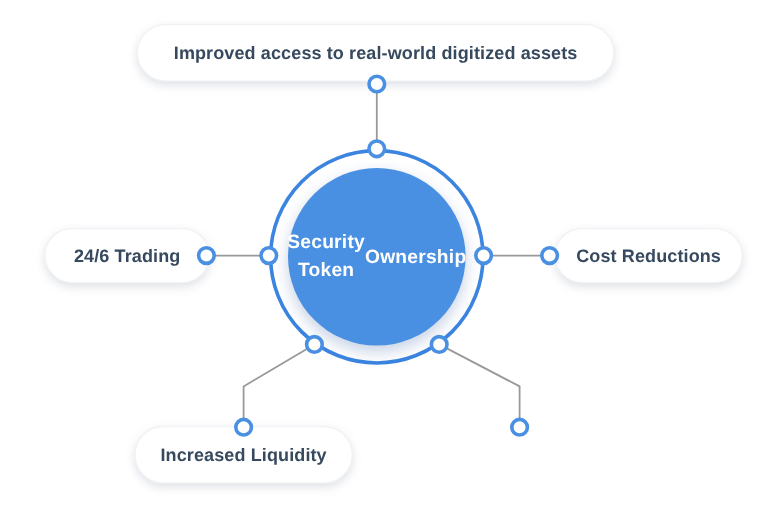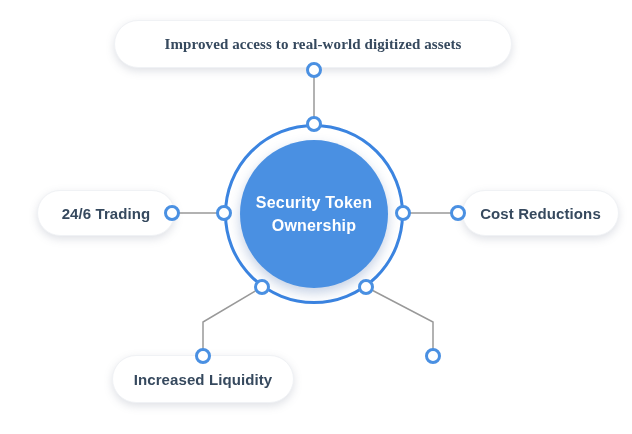--- a/index.html
+++ b/index.html
@@ -35,21 +35,21 @@
   }
 
   .center-circle {
     position: absolute;
     left: 240px; top: 140px;
     width: 148px; height: 148px;
     background: #4a90e2;
     border-radius: 50%;
     box-shadow: 0 5px 12px rgba(45, 90, 160, 0.28);
     display: flex;
-    flex-direction: column;
+    flex-direction: row;
     align-items: center;
     justify-content: center;
     z-index: 3;
     text-align: center;
   }
   .center-circle .line {
     color: #ffffff;
     font-size: 16px;
     font-weight: 600;
     line-height: 23px;
@@ -68,21 +68,21 @@
     z-index: 2;
     white-space: nowrap;
   }
   .pill .label {
     color: #36495e;
     font-size: 15px;
     font-weight: 600;
     letter-spacing: 0.1px;
   }
 
-  .pill-top          { left: 114px; top: 20px;  width: 398px; height: 48px; font-family: Liberation Serif, serif; }
+  .pill-top          { left: 114px; top: 20px;  width: 398px; height: 48px; }
   .pill-left         { left: 37px;  top: 190px; width: 138px; height: 46px; }
   .pill-right        { left: 462px; top: 190px; width: 157px; height: 46px; }
   .pill-bottom-left  { left: 112px; top: 355px; width: 182px; height: 48px; }
   .pill-bottom-right { left: 335px; top: 355px; width: 196px; height: 48px; }
 
   .dot {
     position: absolute;
     width: 16px; height: 16px;
     background: #ffffff;
     border: 3px solid #4a90e2;

